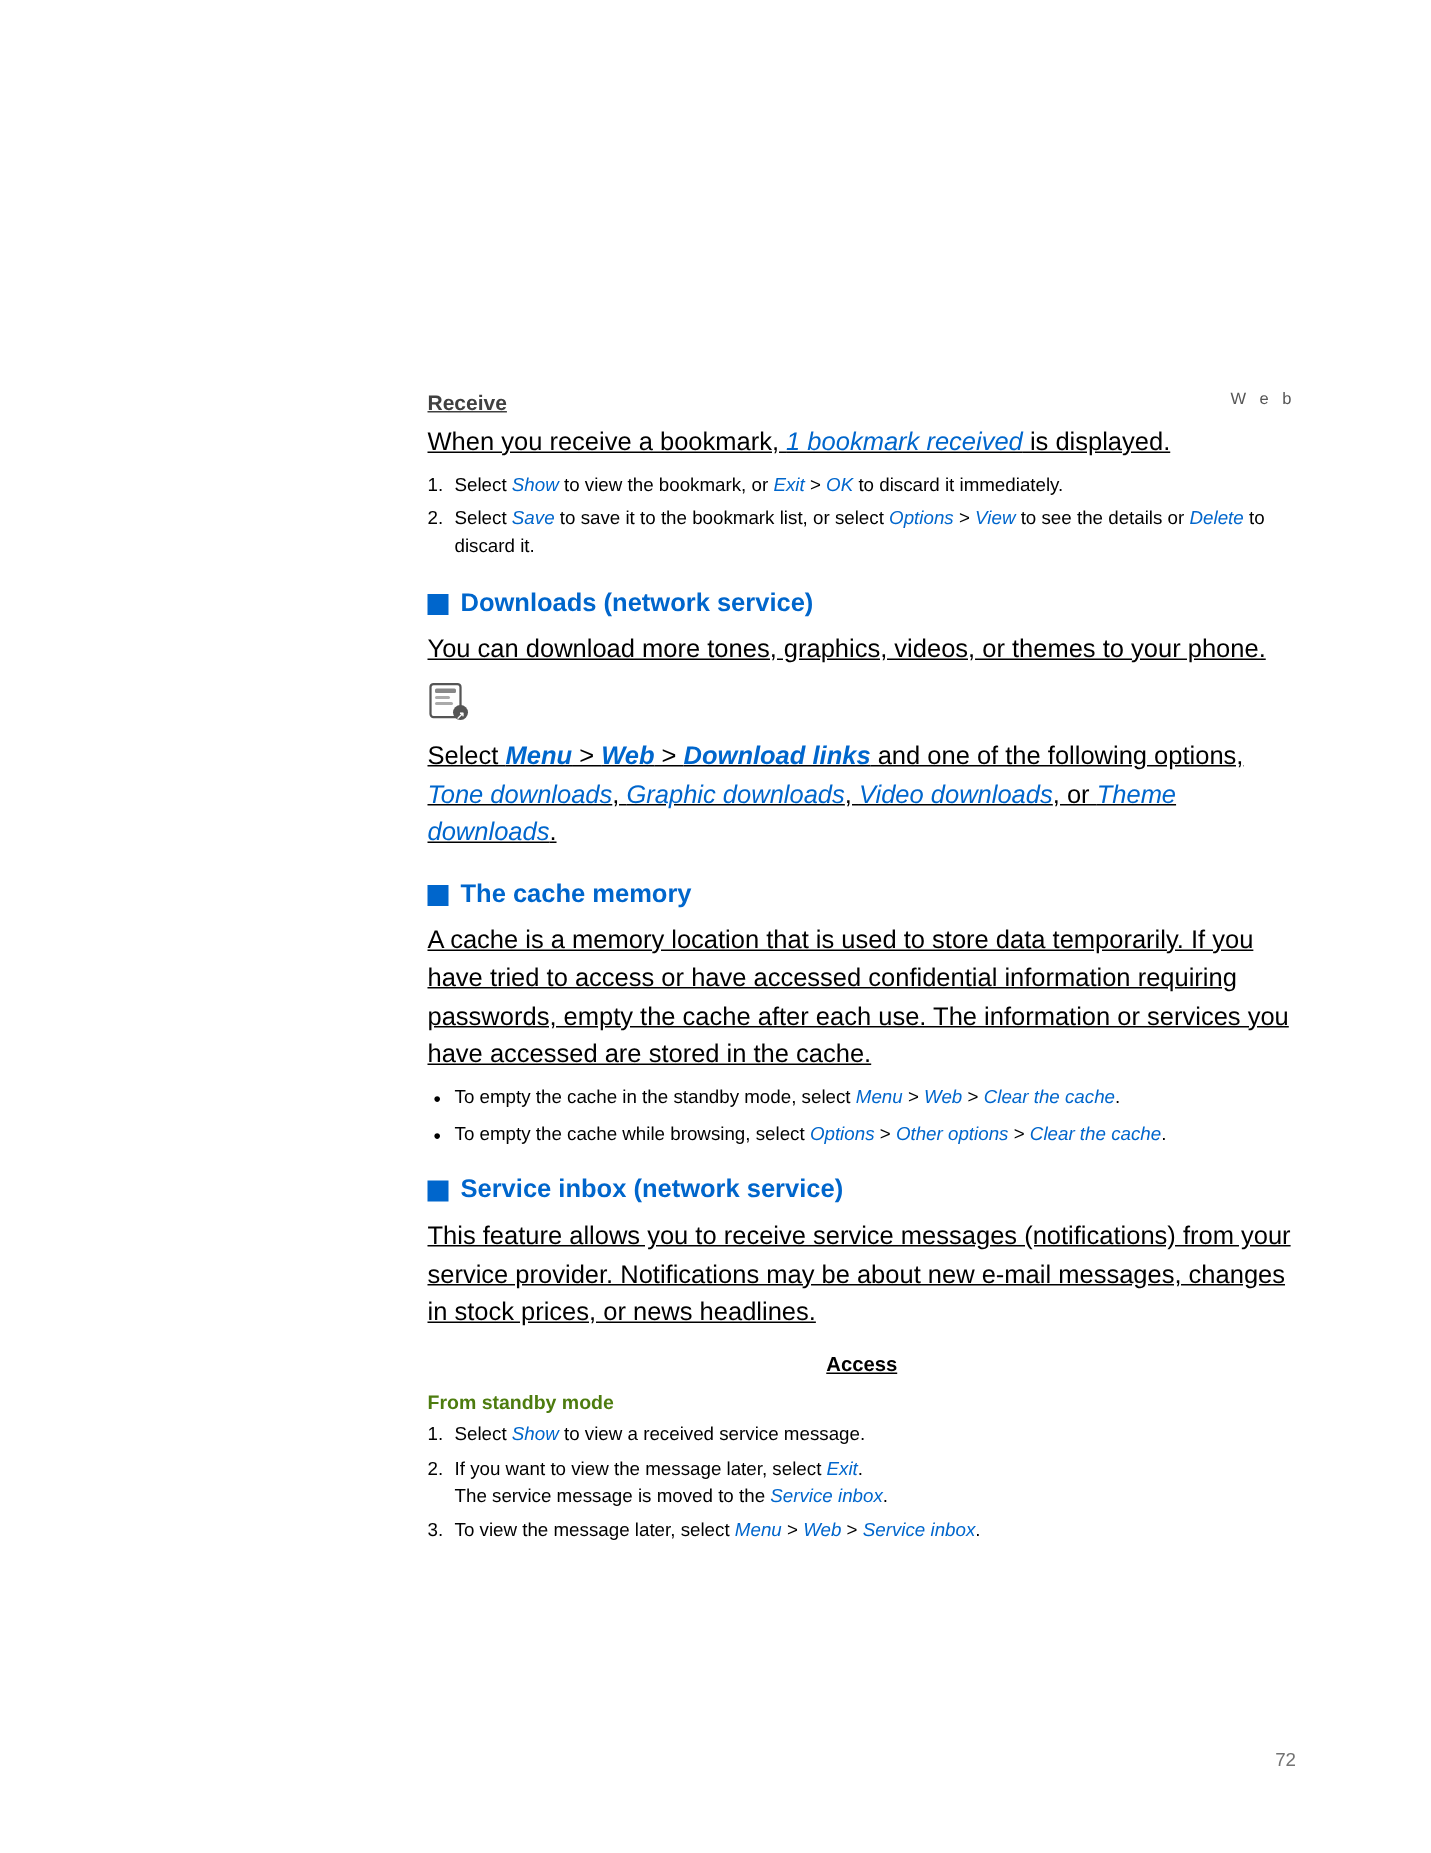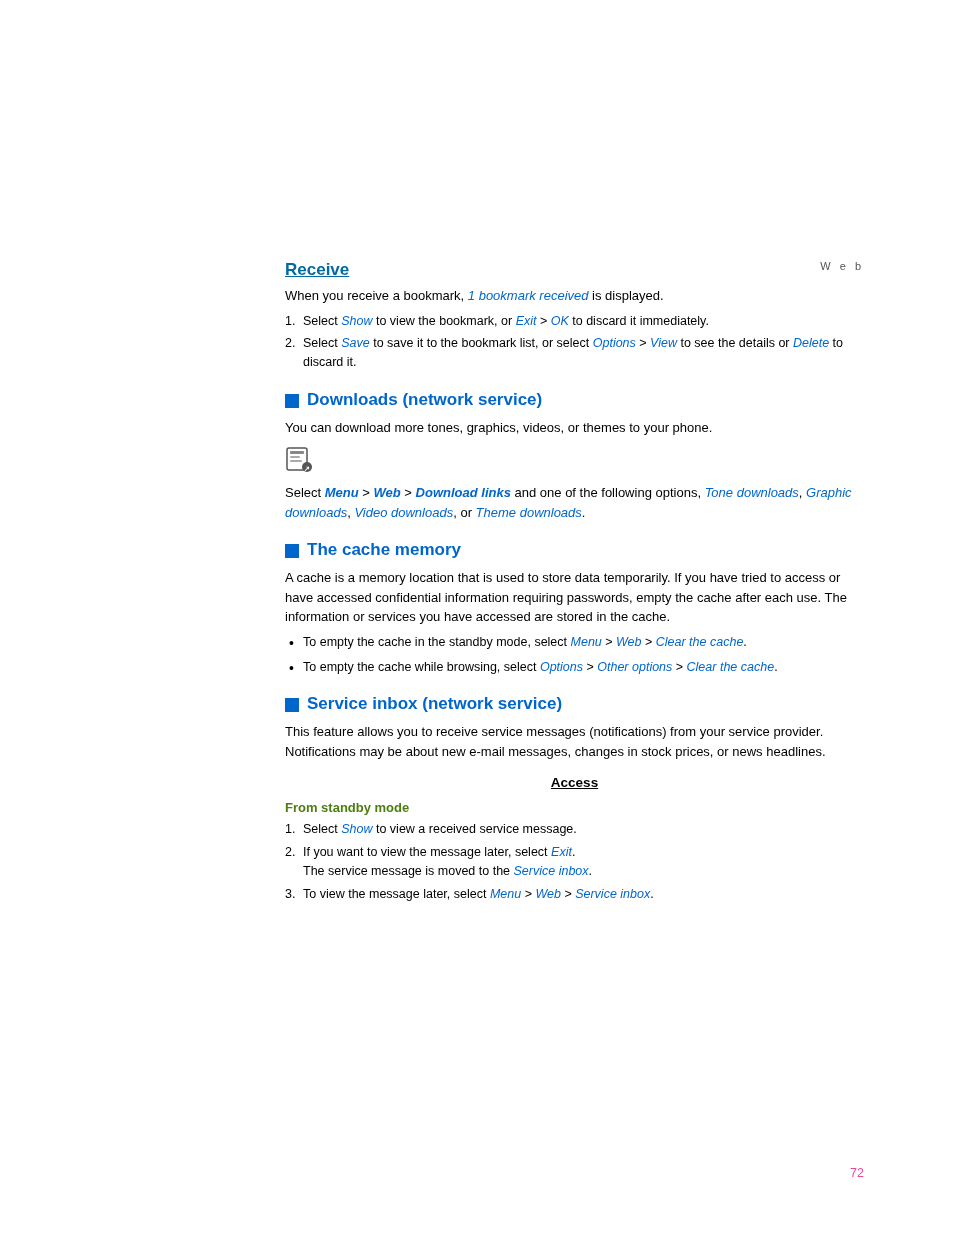--- a/index.html
+++ b/index.html
@@ -35,33 +35,34 @@
       position: absolute;
       top: 260px;
       right: 90px;
       font-size: 11px;
       color: #555555;
       letter-spacing: 3px;
       font-family: Arial, Helvetica, sans-serif;
     }
 
     .section-heading {
+      font-size: 14px;
+      font-weight: bold;
+      color: #404040;
+      text-decoration: underline;
+      margin-bottom: 6px;
+      margin-top: 0px;
+    }
+
+    .body-text {
       font-size: 17px;
-      font-weight: bold;
-      color: #0369a1;
+      color: #000000;
+      line-height: 1.5;
+      margin-bottom: 6px;
       text-decoration: underline;
-      margin-bottom: 6px;
-      margin-top: 0px;
-    }
-
-    .body-text {
-      font-size: 13px;
-      color: #000000;
-      line-height: 1.5;
-      margin-bottom: 6px;
     }
 
     .link {
       color: #0066cc;
       font-style: italic;
       text-decoration: none;
     }
 
     .bold-link {
       color: #0066cc;
@@ -159,21 +160,21 @@
       left: 4px;
       top: 0;
       font-size: 14px;
     }
 
     .page-number {
       position: absolute;
       bottom: 55px;
       right: 90px;
       font-size: 12.5px;
-      color: #ec4899;
+      color: #737373;
     }
 
     .subsection-heading {
       font-size: 13.5px;
       font-weight: bold;
       color: #000000;
       text-decoration: underline;
       margin-bottom: 6px;
       margin-top: 14px;
       text-align: center;

